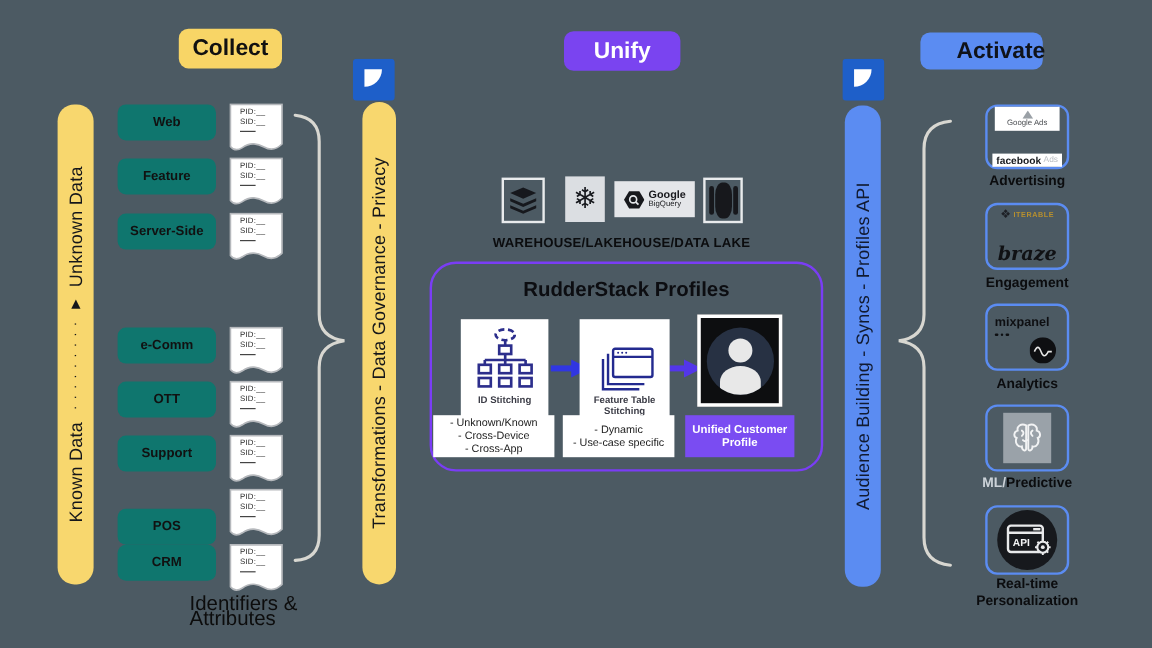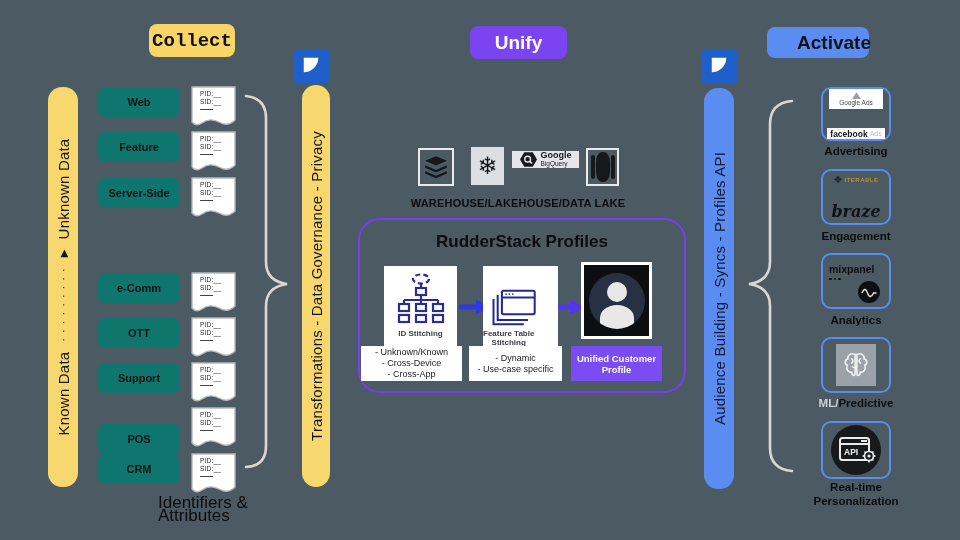--- a/index.html
+++ b/index.html
@@ -53,21 +53,21 @@
   <g>
     <line x1="459" y1="307" x2="477" y2="307" stroke="#3036e2" stroke-width="5"></line>
     <polygon points="476,299.5 491,307 476,314.5" fill="#3036e2"></polygon>
   </g>
   <g>
     <line x1="558" y1="307" x2="571" y2="307" stroke="#5336ea" stroke-width="5"></line>
     <polygon points="570,299.5 585,307 570,314.5" fill="#5336ea"></polygon>
   </g>
 </svg>
 
-<div class="abs hdr" style="left:149px;top:24px;width:86px;height:33px;background:#f8d566;color:#111;font-family:Liberation Mono, monospace;">Collect</div>
+<div class="abs hdr" style="left:149px;top:24px;width:86px;height:33px;background:#f8d566;color:#111;">Collect</div>
 
 <div class="abs vbar" style="left:48px;top:87px;width:30px;height:400px;background:#f8d76e;">
   <div class="vbar-inner" style="width:400px;height:30px;transform:rotate(-90deg) translateX(-400px);gap:10px;color:#15161a;">
     <span>Known Data</span>
     <span style="font-size:11px;letter-spacing:1px;">· · · · · · · · ·</span>
     <span style="font-size:10px;">▶</span>
     <span>Unknown Data</span>
   </div>
 </div>
 
@@ -166,21 +166,21 @@
 <div class="abs" style="left:418px;top:148px;width:36px;height:38px;border:2px solid #e9ebed;display:flex;align-items:center;justify-content:center;">
   <svg width="26" height="26" viewBox="0 0 36 36" fill="#16181d">
     <path d="M18 3 L33 9.5 L18 16 L3 9.5 Z"></path>
     <path d="M3 15.5 L18 22 L33 15.5 L33 19 L18 25.5 L3 19 Z"></path>
     <path d="M3 23.5 L18 30 L33 23.5 L33 27 L18 33.5 L3 27 Z"></path>
   </svg>
 </div>
 <div class="abs" style="left:471px;top:147px;width:33px;height:38px;background:#dbdee2;display:flex;align-items:center;justify-content:center;">
   <span style="font-size:24px;color:#16181d;line-height:1;">❄</span>
 </div>
-<div class="abs" style="left:512px;top:151px;width:67px;height:17px;background:#e4e6e9;display:flex;align-items:center;justify-content:center;gap:4px;">
+<div class="abs" style="left:512px;top:151px;width:67px;height:30px;background:#e4e6e9;display:flex;align-items:center;justify-content:center;gap:4px;">
   <svg width="17" height="17" viewBox="0 0 20 20">
     <path d="M5 1.5 H15 L20 10 L15 18.5 H5 L0 10 Z" fill="#17181c"></path>
     <circle cx="9" cy="9.6" r="3.4" fill="none" stroke="#e4e6e9" stroke-width="1.6"></circle>
     <line x1="11.6" y1="12.2" x2="14.2" y2="14.8" stroke="#e4e6e9" stroke-width="1.8"></line>
   </svg>
   <div style="display:flex;flex-direction:column;line-height:1;">
     <span style="font-weight:bold;font-size:9px;color:#17181c;">Google</span>
     <span style="font-size:6.5px;color:#17181c;margin-top:1px;">BigQuery</span>
   </div>
 </div>
@@ -207,21 +207,21 @@
     <rect x="4" y="33" width="10" height="7"></rect>
       <rect x="21" y="33" width="10" height="7"></rect>
       <rect x="38" y="33" width="10" height="7"></rect>
     <rect x="4" y="44" width="10" height="7"></rect>
       <rect x="21" y="44" width="10" height="7"></rect>
       <rect x="38" y="44" width="10" height="7"></rect>
   </svg>
   <span style="font-size:8px;font-weight:bold;color:#3c3d47;margin-top:2px;">ID Stitching</span>
 </div>
 
-<div class="white-box" style="left:483px;top:266px;width:75px;height:81px;display:flex;flex-direction:column;align-items:flex-start;justify-content:flex-start;padding-top:23px;">
+<div class="white-box" style="left:483px;top:266px;width:75px;height:81px;display:flex;flex-direction:column;align-items:center;justify-content:flex-start;padding-top:23px;">
   <svg width="58" height="44" viewBox="0 0 58 44" fill="none" stroke="#232a8f" stroke-width="2.4">
     <path d="M7 12 V42 H43"></path>
       <path d="M12 7 V37 H48"></path>
     <rect x="17" y="2" width="39" height="28" rx="2" fill="#fff"></rect>
     <line x1="17" y1="10" x2="56" y2="10"></line>
     <circle cx="22" cy="6" r="1" fill="#232a8f" stroke="none"></circle>
       <circle cx="26" cy="6" r="1" fill="#232a8f" stroke="none"></circle>
       <circle cx="30" cy="6" r="1" fill="#232a8f" stroke="none"></circle>
   </svg>
   <div style="text-align:center;font-size:8px;font-weight:bold;color:#3c3d47;line-height:9px;margin-top:3px;">

